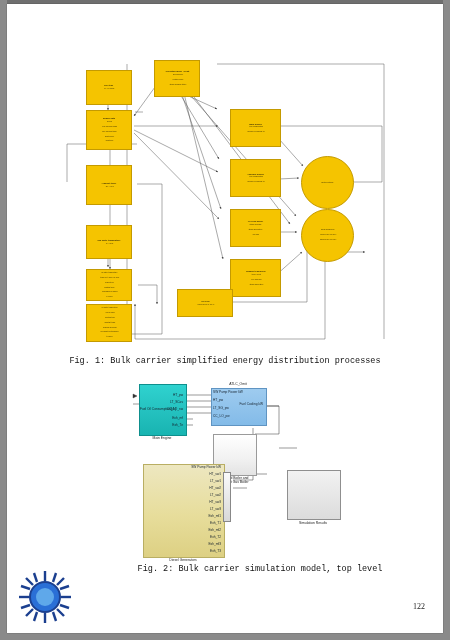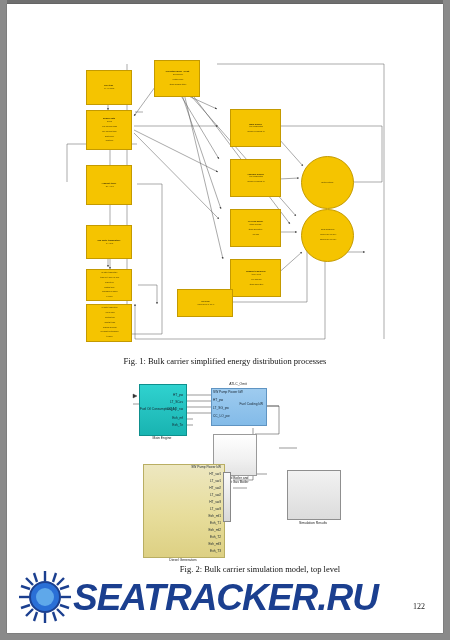--- a/index.html
+++ b/index.html
@@ -17,21 +17,21 @@
   .nodebox{position:absolute;background:#F5C400;border:1px solid #C49A00;
            display:flex;align-items:center;justify-content:center;text-align:center;
            font-family:"Liberation Sans",sans-serif;color:#3a2f00;overflow:hidden;}
   .nodebox span{display:block;line-height:1.18;transform:scale(.82);}
   .nodecircle{position:absolute;background:#F5C400;border:1px solid #C49A00;border-radius:50%;
            display:flex;align-items:center;justify-content:center;text-align:center;
            font-family:"Liberation Sans",sans-serif;color:#3a2f00;overflow:hidden;}
   .nodecircle span{display:block;line-height:1.18;transform:scale(.8);}
   .t2{font-size:2.6px;}
   .t25{font-size:2.5px;}
-  .cap{position:absolute;width:436px;text-align:center;font-family:Liberation Serif, serif;
+  .cap{position:absolute;width:436px;text-align:center;font-family:Liberation Mono, monospace;
        font-size:8.5px;color:#111;}
 
   
   #fig2{position:absolute;left:0;top:372px;width:436px;height:190px;}
   #fig2 svg{position:absolute;left:0;top:0;}
   .blk{position:absolute;font-family:"Liberation Sans",sans-serif;color:#15202b;overflow:hidden;}
   .blk-me{background:linear-gradient(180deg,#2fd2cf 0%,#25c2c0 50%,#18b4b1 100%);border:1px solid #0e8f8d;}
   .blk-blue{background:linear-gradient(180deg,#9ecbef 0%,#83bbe8 100%);border:1px solid #5f94c2;}
   .blk-yellow{background:linear-gradient(180deg,#ede7c0 0%,#e7dd9b 55%,#ddd083 100%);border:1px solid #b9ae63;}
   .blk-white{background:linear-gradient(180deg,#ffffff 0%,#f1f1f1 60%,#e3e3e3 100%);border:1px solid #9a9a9a;}
@@ -335,18 +335,17 @@
             <line x1="20" y1="43" x2="17" y2="52"></line>
             <line x1="4" y1="17" x2="13" y2="20"></line>
             <line x1="43" y1="36" x2="52" y2="39"></line>
             <line x1="4" y1="39" x2="13" y2="36"></line>
             <line x1="43" y1="20" x2="52" y2="17"></line>
           </g>
           <circle cx="28" cy="28" r="15" fill="#2a6fd6" stroke="#1b3f8f" stroke-width="2"></circle>
           <circle cx="28" cy="28" r="9" fill="#5fa8ea"></circle>
         </svg>
       </div>
-      <div class="wm">SEATRACKER.RU</div>
       <div class="pageno">122</div>
     </div>
 
   </div>
 </div>
 
 </body></html>

